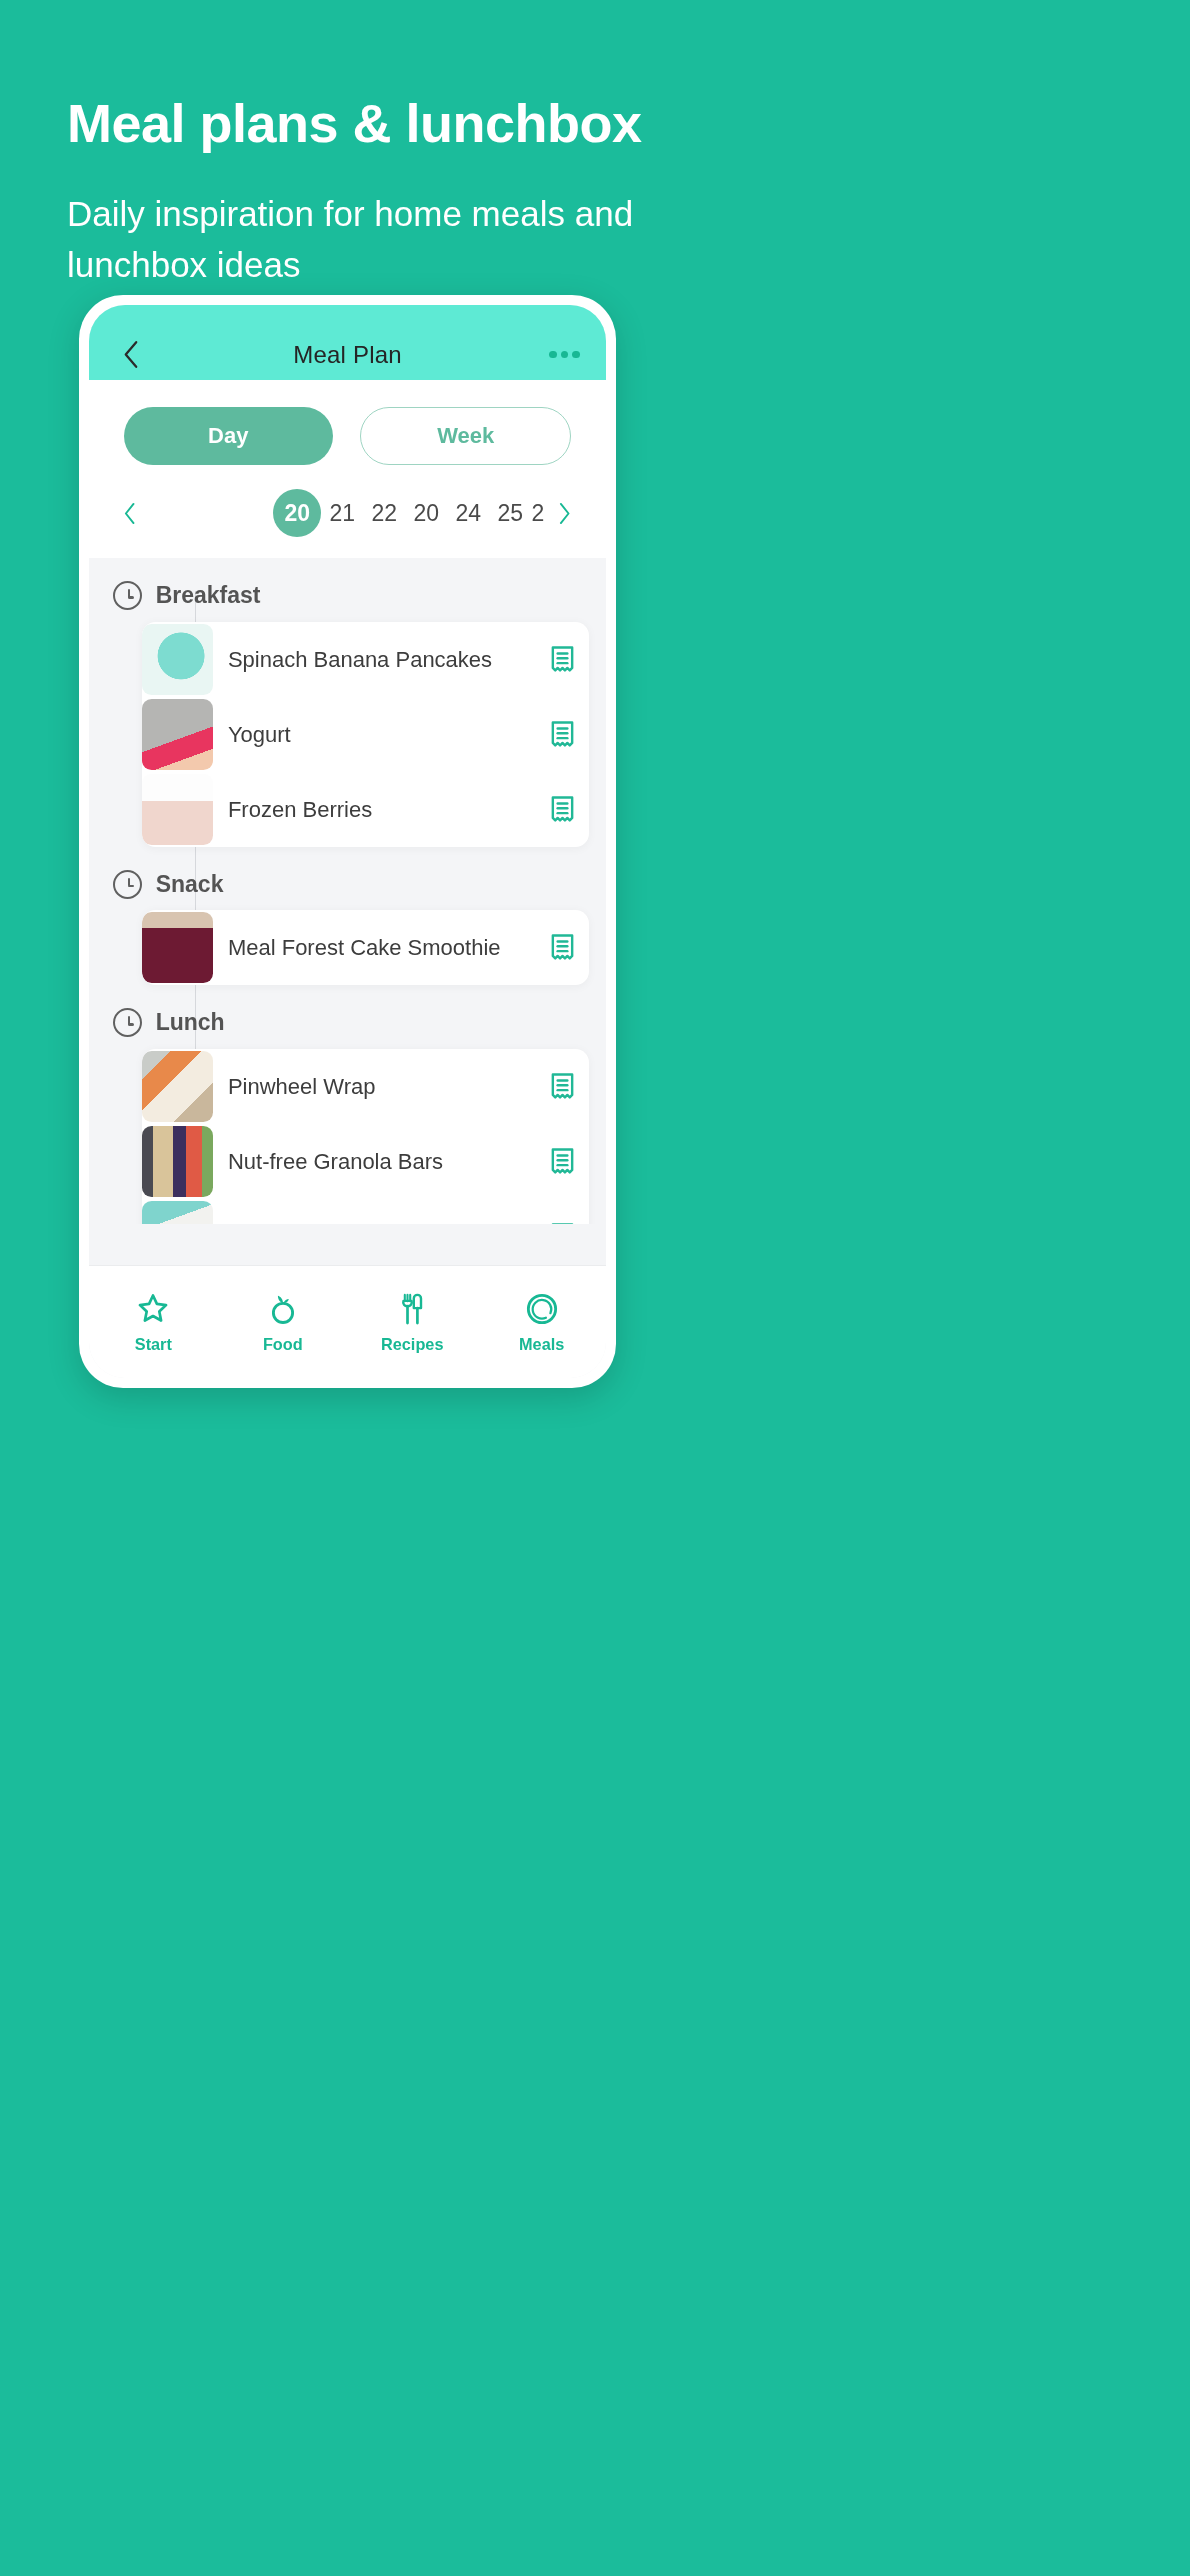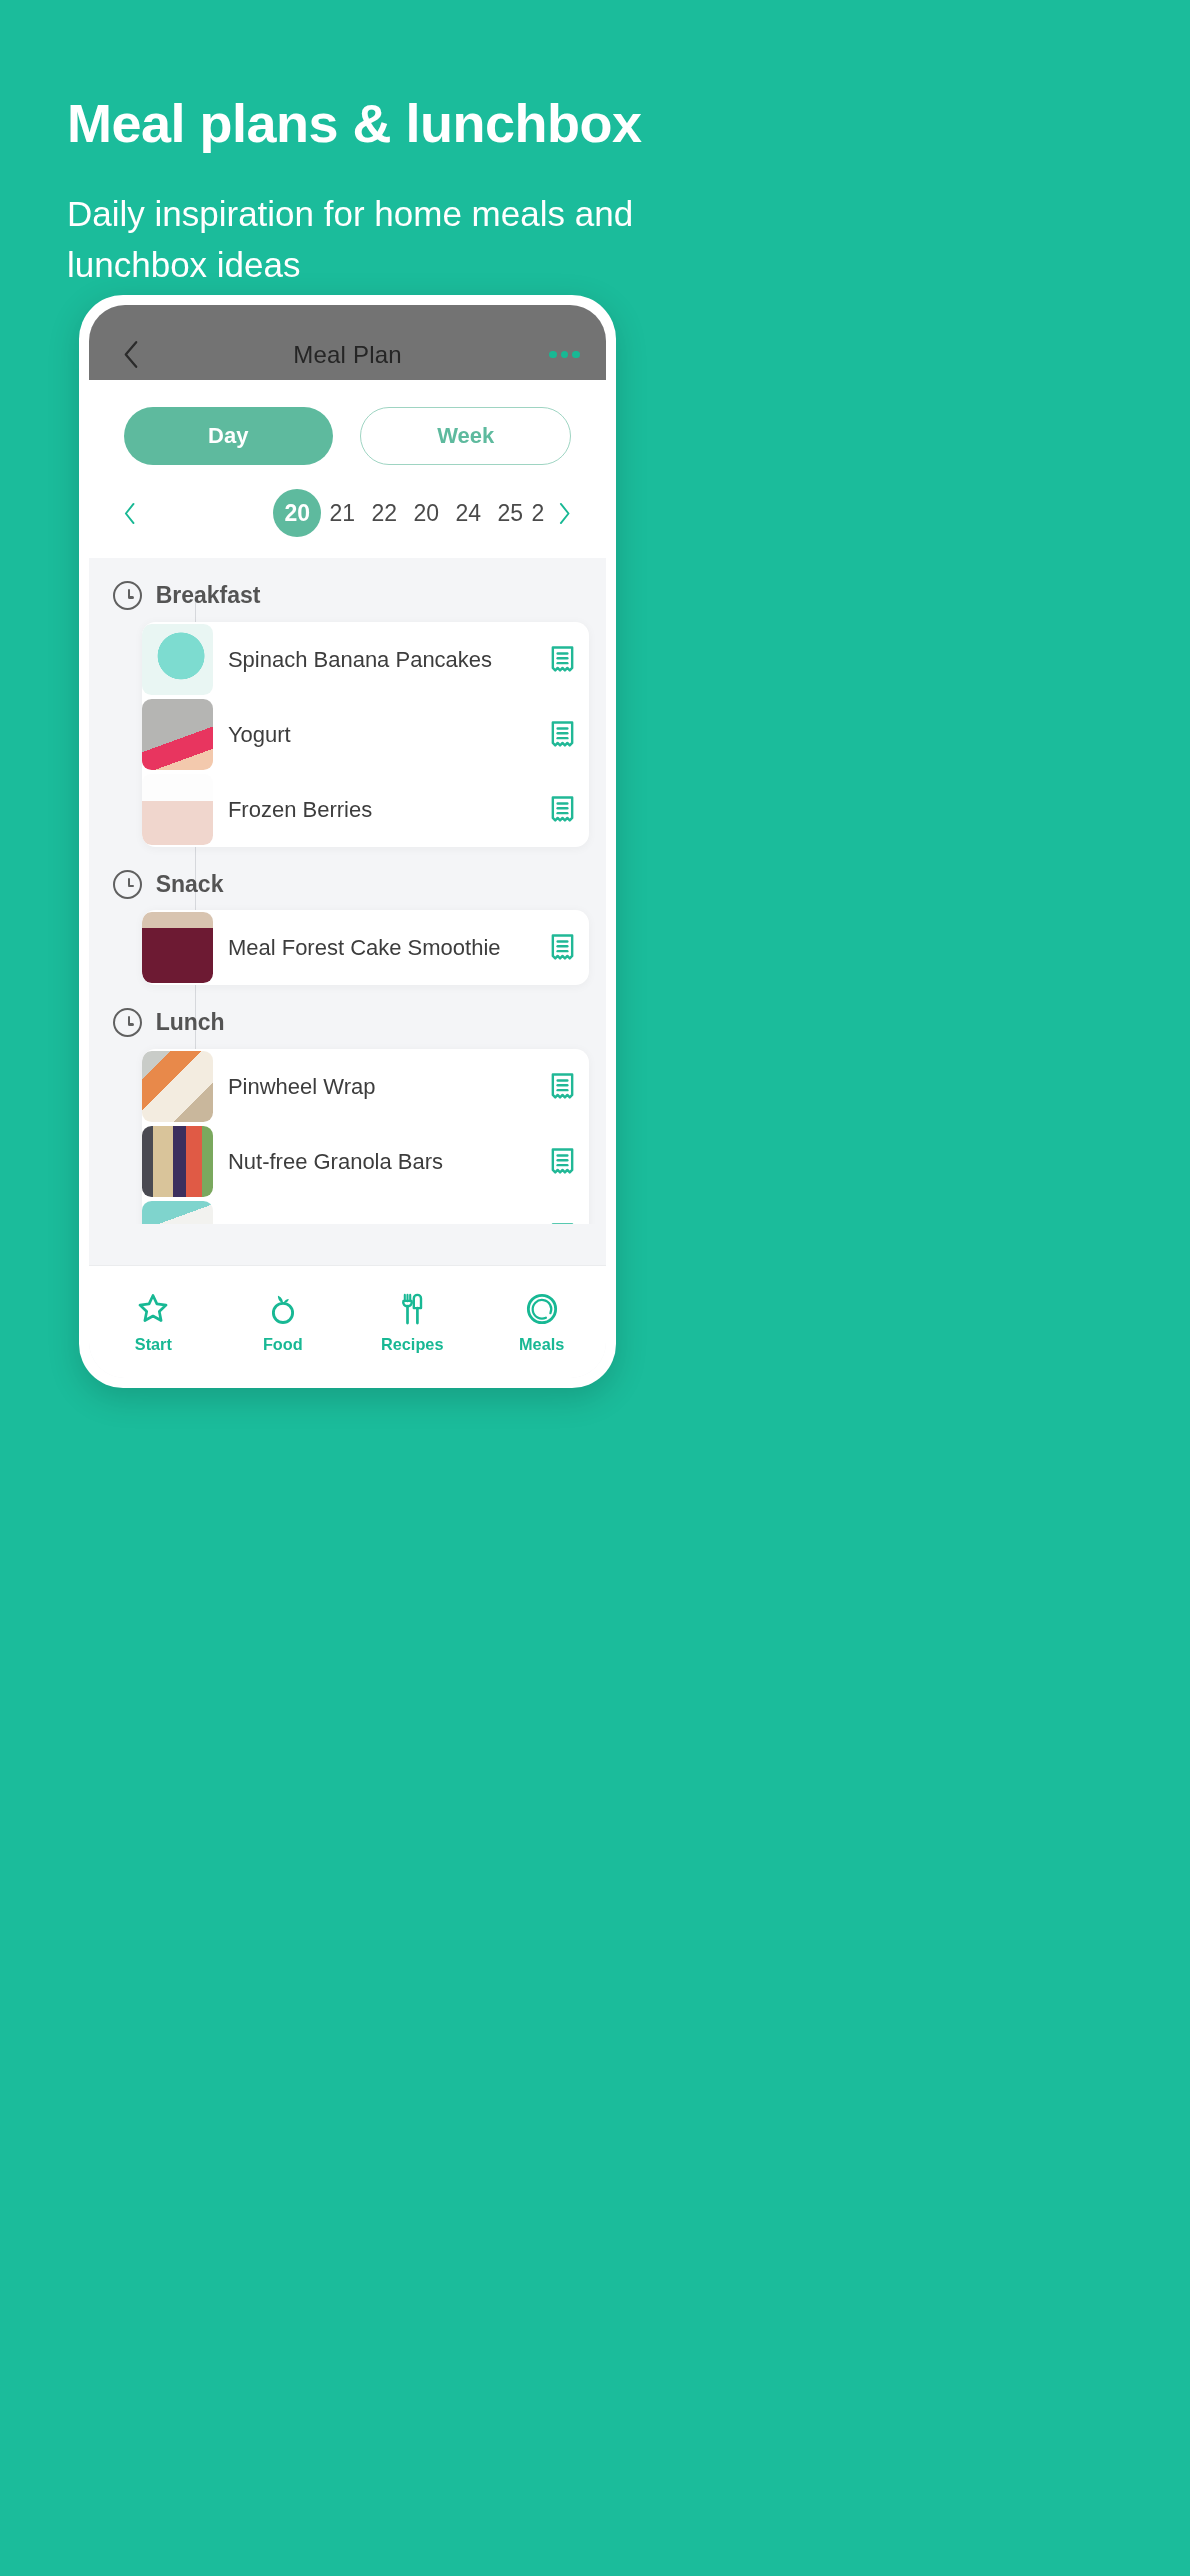--- a/index.html
+++ b/index.html
@@ -47,21 +47,21 @@
     background: #F4F5F7;
     border-radius: 36px;
     overflow: hidden;
     position: relative;
     display: flex;
     flex-direction: column;
   }
 
   
   .appbar {
-    background: #737373;
+    background: #5eead4;
     flex: 0 0 auto;
     padding: 25px 21px 0 21px;
   }
   .appbar-row {
     display: flex;
     align-items: center;
     height: 50px;
   }
   .back-btn {
     width: 42px; height: 42px;

